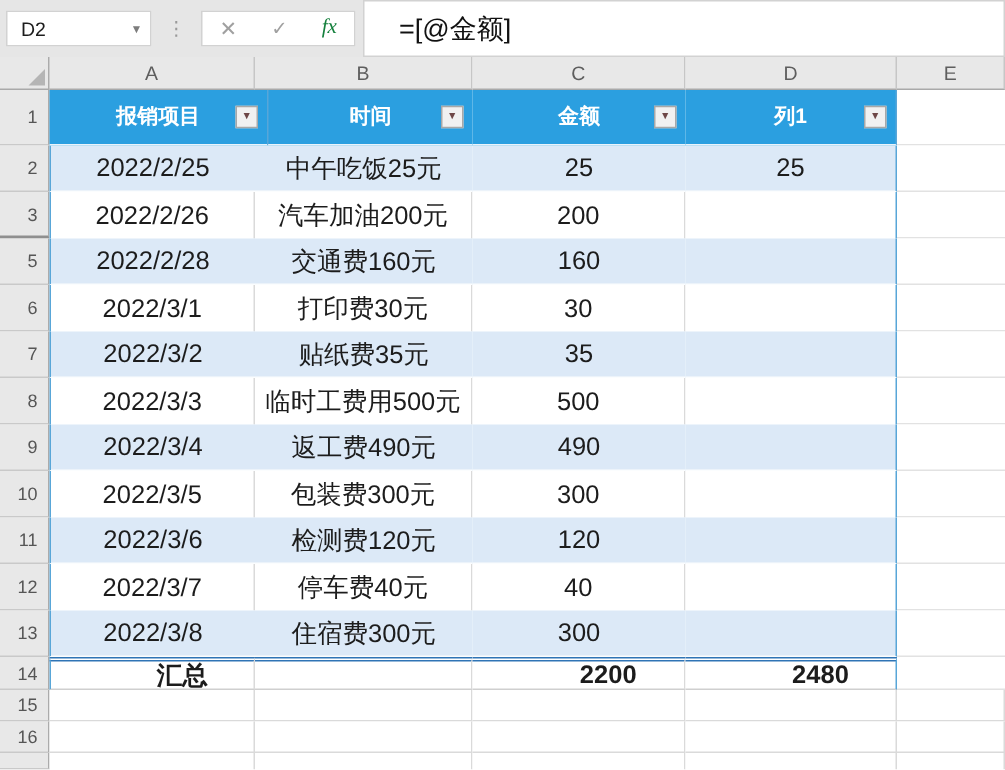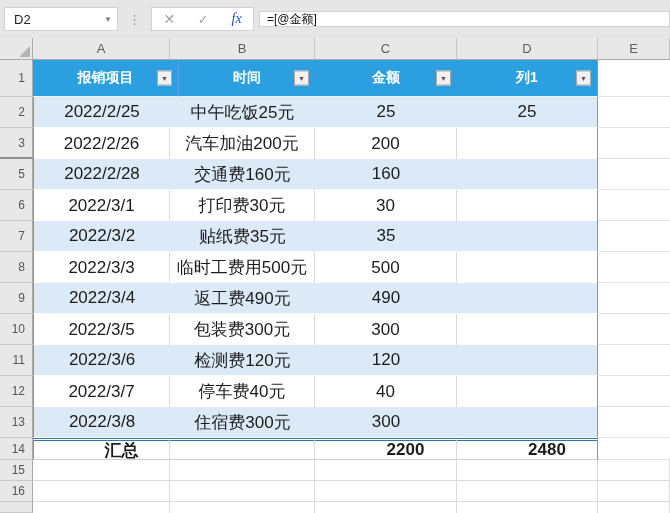--- a/index.html
+++ b/index.html
@@ -1,32 +1,32 @@
 <!DOCTYPE html>
 <html style="--header-fill: #2B9FE0; --band-fill: #DCE9F7; --table-border: #58A6D8; --total-border: #2F74B5;"><head>
 <meta charset="utf-8">
 <style>
   * { box-sizing: border-box; margin: 0; padding: 0; }
   body { background:#fff; font-family:"Liberation Sans","DejaVu Sans",sans-serif; }
   .app { width:670px; height:513px; overflow:hidden; background:#fff; position:relative; }
 
   
   .topbar { height:38px; background:#E6E6E6; display:flex; align-items:center; padding-left:4px; }
-  .namebox { width:114px; height:24px; background:#fff; border:1px solid #D2D2D2;
+  .namebox { width:97px; height:24px; background:#fff; border:1px solid #D2D2D2;
              display:flex; align-items:center; padding:0 5px 0 9px; font-size:13px; color:#1d1d1d; }
   .namebox .nb-text { flex:1; }
   .nb-arrow { font-size:8px; color:#7d7d7d; }
   .dots { width:33px; text-align:center; color:#999; font-size:13px; }
   .fnbox { width:103px; height:24px; background:#fff; border:1px solid #D2D2D2;
            display:flex; align-items:center; justify-content:space-around; }
   .btn-x { color:#A0A0A0; font-size:14px; cursor:default; }
   .btn-ok { color:#A0A0A0; font-size:13px; }
-  .btn-fx { color:#1d4ed8; font-size:14px; font-style:italic; font-family:"Liberation Serif","DejaVu Serif",serif; }
-  .fbar { flex:1; height:16px; background:#fff; border:1px solid #D2D2D2; margin-left:5px;
-          display:flex; align-items:center; padding-left:7px; font-size:12px; color:#111; }
+  .btn-fx { color:#15803d; font-size:14px; font-style:italic; font-family:"Liberation Serif","DejaVu Serif",serif; }
+  .fbar { flex:1; height:38px; background:#fff; border:1px solid #D2D2D2; margin-left:5px;
+          display:flex; align-items:center; padding-left:23px; font-size:18px; color:#111; }
 
   
   .xrow { display:flex; width:670px; }
   .cell { display:flex; align-items:center; justify-content:center; overflow:hidden; }
   .gut { width:33px; background:#E8E8E8; border-right:1px solid #ABABAB; border-bottom:1px solid #C9C9C9;
          color:#565656; font-size:12px; display:flex; align-items:center; justify-content:flex-end; padding-right:7px; }
   .ca { width:137px; } .cb { width:145px; } .cc { width:142px; } .cd { width:141px; } .ce { flex:1; }
 
   
   .col-strip { height:22px; }

